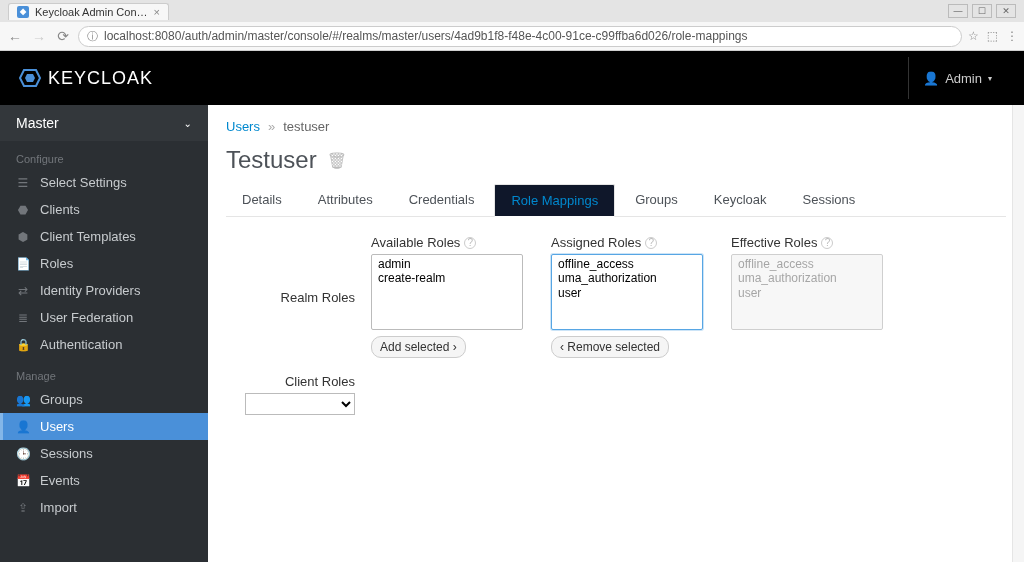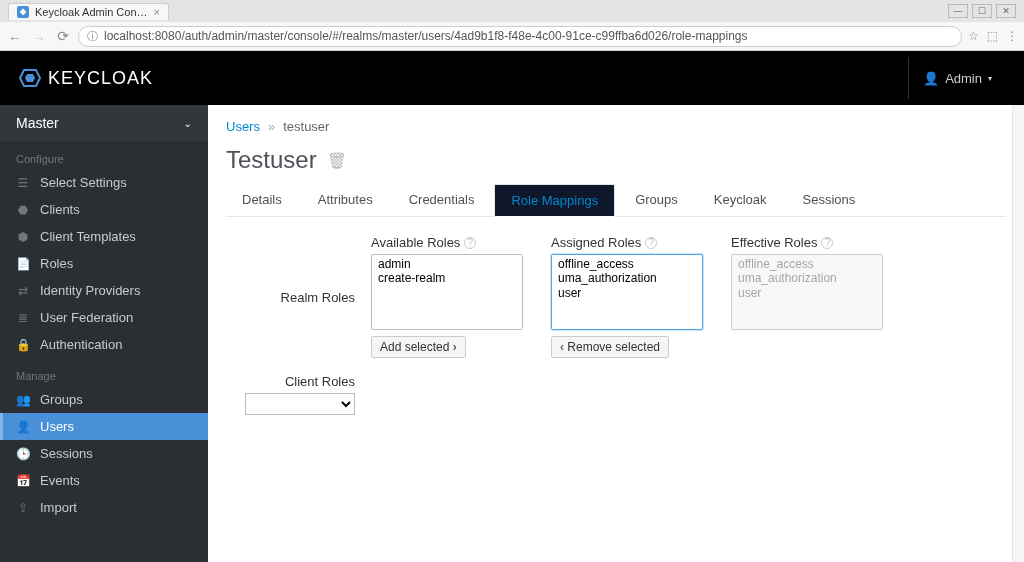--- a/index.html
+++ b/index.html
@@ -53,21 +53,21 @@
     
     .form-row { display: flex; align-items: center; margin-bottom: 16px; }
     .form-label { width: 145px; text-align: right; padding-right: 16px; padding-top: 2px; color: #333; font-size: 13px; }
     .role-columns { display: flex; gap: 28px; }
     .role-col { width: 152px; }
     .role-col-head { font-size: 13px; color: #333; margin-bottom: 4px; display:flex; align-items:center; gap:4px;}
     .role-select { width: 100%; height: 76px; border: 1px solid #bbb; font-size: 12px; padding: 2px; background:#fff; }
     .role-select.selected-box { border: 1px solid #57a6e4; box-shadow: 0 0 0 1px rgba(87,166,228,0.3); }
     .role-select option { padding: 0 4px; font-size:12px;}
     .role-select.readonly { background: #f5f5f5; color: #888; }
-    .action-btn { margin-top: 6px; border: 1px solid #ccc; background: #f5f5f5; color: #333; font-size: 12px; padding: 3px 8px; border-radius: 2px; cursor: pointer; }
+    .action-btn { margin-top: 6px; border: 1px solid #ccc; background: #f5f5f5; color: #333; font-size: 12px; padding: 3px 8px; border-radius: 10px; cursor: pointer; }
     .action-btn:disabled { color: #aaa; }
     .client-select { width: 110px; height: 22px; border: 1px solid #bbb; font-size: 12px; background:#fff;}
     .hint { color: #999; font-size: 13px; padding-top: 2px; }
     .help-ico { color:#bbb; font-size:10px; border:1px solid #ccc; border-radius:50%; width:12px; height:12px; display:inline-flex; align-items:center; justify-content:center;}
   </style>
 </head>
 <body>
 
 <div class="browser-chrome">
   <div class="tab-bar">

